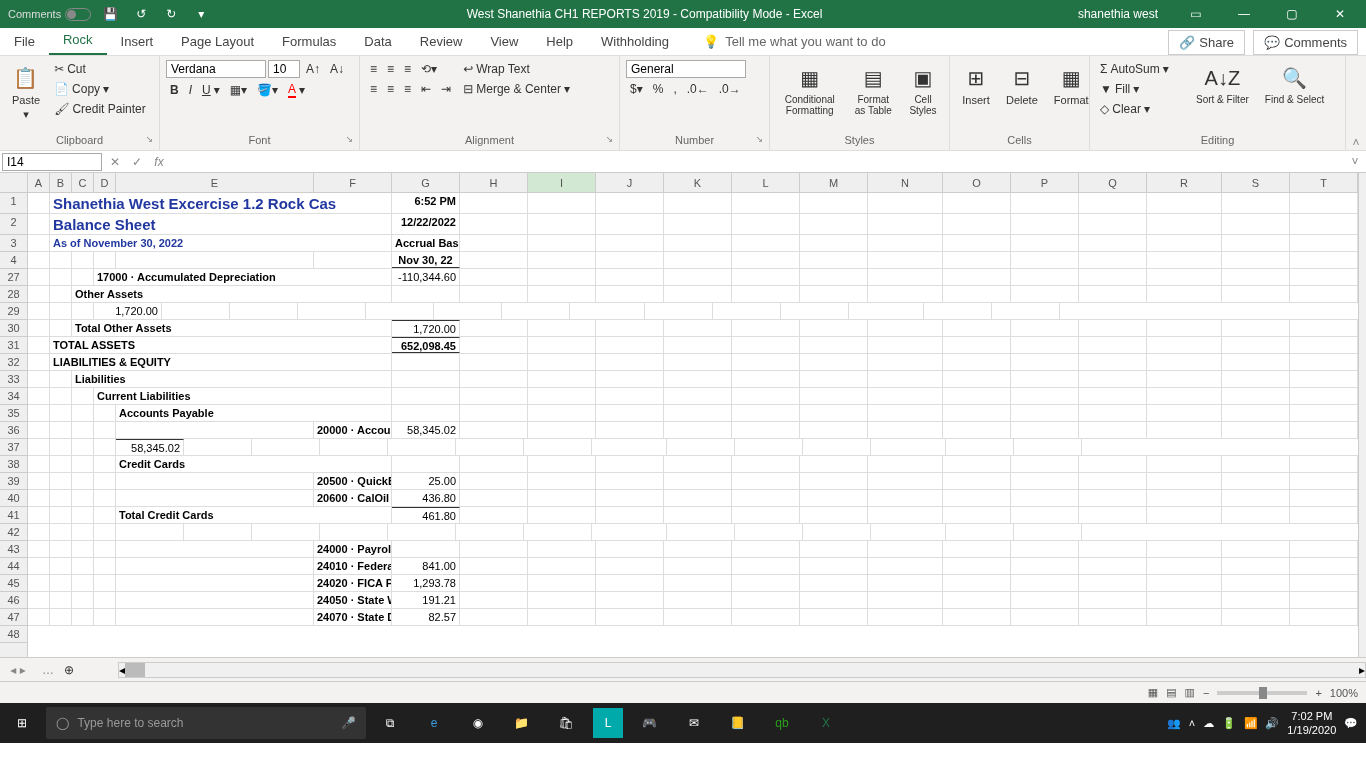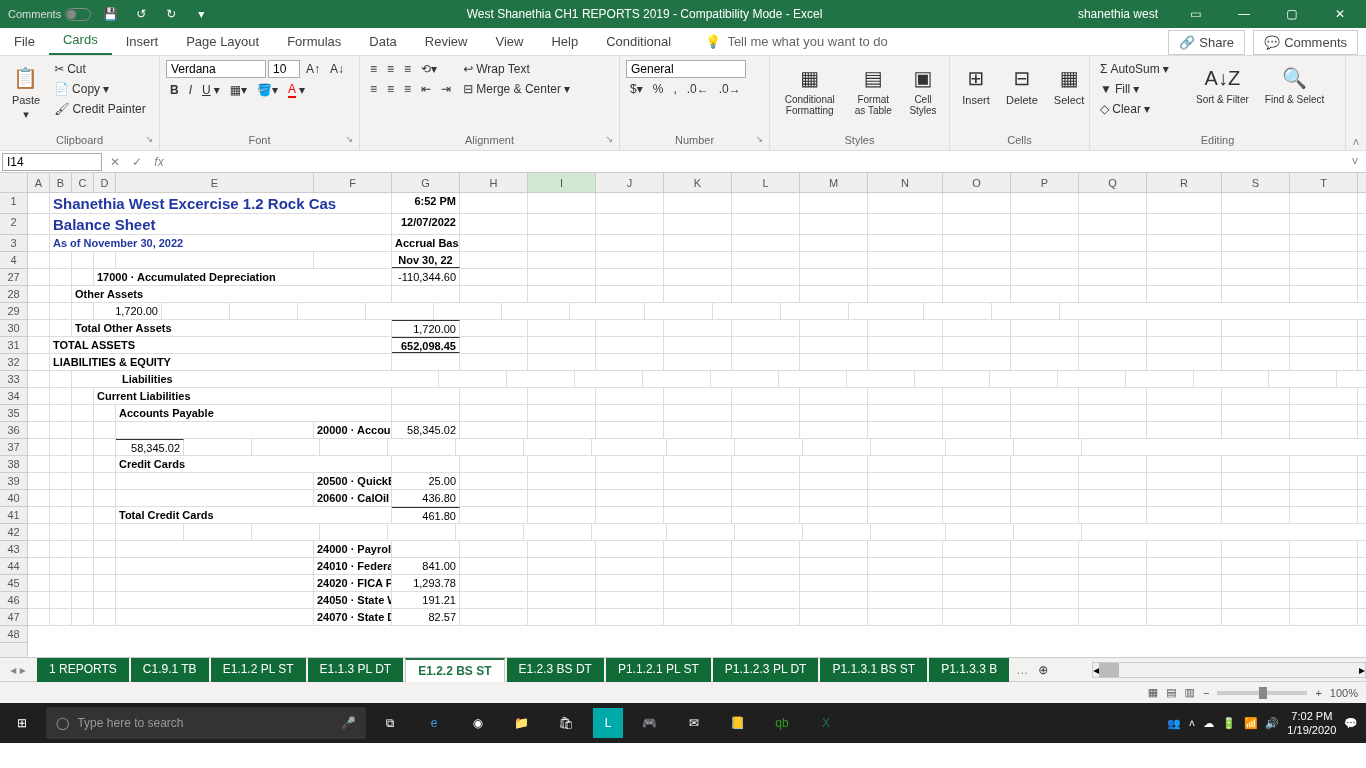--- a/index.html
+++ b/index.html
@@ -108,29 +108,29 @@
     <span style="margin-right:12px">shanethia west</span>
     <div class="win-btn">▭</div>
     <div class="win-btn">—</div>
     <div class="win-btn">▢</div>
     <div class="win-btn">✕</div>
   </div>
 </div>
 
 <div class="ribbontabs">
   <div class="ribbon-tab">File</div>
-  <div class="ribbon-tab active">Cards</div>
+  <div class="ribbon-tab active">Rock</div>
   <div class="ribbon-tab">Insert</div>
   <div class="ribbon-tab">Page Layout</div>
   <div class="ribbon-tab">Formulas</div>
   <div class="ribbon-tab">Data</div>
   <div class="ribbon-tab">Review</div>
   <div class="ribbon-tab">View</div>
   <div class="ribbon-tab">Help</div>
-  <div class="ribbon-tab">Conditional</div>
+  <div class="ribbon-tab">Withholding</div>
   <div class="ribbon-tell">
     <span>💡</span>
     <span>Tell me what you want to do</span>
   </div>
   <div class="ribbon-right">
     <div class="share-btn">
       <span>🔗</span>
       <span>Share</span>
     </div>
     <div class="comments-btn">
@@ -261,21 +261,21 @@
       <div class="rb-big">
           <span class="icon">⊞</span>
           <span>Insert</span>
         </div>
       <div class="rb-big">
           <span class="icon">⊟</span>
           <span>Delete</span>
         </div>
       <div class="rb-big">
           <span class="icon">▦</span>
-          <span>Select</span>
+          <span>Format</span>
         </div>
     </div>
     <div class="ribbon-group-label"><span>Cells</span></div>
   </div>
 
   <div class="ribbon-group" style="flex:1">
     <div class="ribbon-group-body">
       <div class="rb-col" style="width:90px">
         <div class="rb-btn"><span>Σ</span><span>AutoSum</span>▾</div>
         <div class="rb-btn"><span>▼</span><span>Fill</span>▾</div>
@@ -376,21 +376,21 @@
               <div class="cell" style="width: 68px;"></div>
               <div class="cell" style="width: 68px;"></div>
               <div class="cell" style="width: 68px;"></div>
               <div class="cell" style="width: 75px;"></div>
               <div class="cell" style="width: 68px;"></div>
               <div class="cell" style="width: 68px;"></div>
             </div>
             <div class="gr-row tall">
               <div class="cell" style="width: 22px;"></div>
               <div class="cell big" style="width: 342px;">Balance Sheet</div>
-              <div class="cell b r" style="width: 68px;">12/07/2022</div>
+              <div class="cell b r" style="width: 68px;">12/22/2022</div>
               <div class="cell" style="width: 68px;"></div>
               <div class="cell" style="width: 68px;"></div>
               <div class="cell" style="width: 68px;"></div>
               <div class="cell" style="width: 68px;"></div>
               <div class="cell" style="width: 68px;"></div>
               <div class="cell" style="width: 68px;"></div>
               <div class="cell" style="width: 75px;"></div>
               <div class="cell" style="width: 68px;"></div>
               <div class="cell" style="width: 68px;"></div>
               <div class="cell" style="width: 68px;"></div>
@@ -547,21 +547,21 @@
               <div class="cell" style="width: 68px;"></div>
               <div class="cell" style="width: 68px;"></div>
               <div class="cell" style="width: 68px;"></div>
               <div class="cell" style="width: 75px;"></div>
               <div class="cell" style="width: 68px;"></div>
               <div class="cell" style="width: 68px;"></div>
             </div>
             <div class="gr-row">
               <div class="cell" style="width: 22px;"></div>
               <div class="cell" style="width: 22px;"></div>
-              <div class="cell b" style="width: 320px; margin-left: 47px;">Liabilities</div>
+              <div class="cell b" style="width: 320px;">Liabilities</div>
               <div class="cell" style="width: 68px;"></div>
               <div class="cell" style="width: 68px;"></div>
               <div class="cell" style="width: 68px;"></div>
               <div class="cell" style="width: 68px;"></div>
               <div class="cell" style="width: 68px;"></div>
               <div class="cell" style="width: 68px;"></div>
               <div class="cell" style="width: 68px;"></div>
               <div class="cell" style="width: 75px;"></div>
               <div class="cell" style="width: 68px;"></div>
               <div class="cell" style="width: 68px;"></div>
@@ -872,32 +872,20 @@
           </div>
 
       </div>
     </div>
   </div>
   <div class="vscroll"></div>
 </div>
 
 <div class="sheettabs">
   <div class="st-nav">◂ ▸</div>
-  <div id="sheettabs" style="display:flex">
-      <div class="stab">1 REPORTS</div>
-      <div class="stab">C1.9.1 TB</div>
-      <div class="stab">E1.1.2 PL ST</div>
-      <div class="stab">E1.1.3 PL DT</div>
-      <div class="stab active">E1.2.2 BS ST</div>
-      <div class="stab">E1.2.3 BS DT</div>
-      <div class="stab">P1.1.2.1 PL ST</div>
-      <div class="stab">P1.1.2.3 PL DT</div>
-      <div class="stab">P1.1.3.1 BS ST</div>
-      <div class="stab">P1.1.3.3 B</div>
-    </div>
   <span style="padding:0 6px;color:#888">…</span>
   <span class="rb-btn">⊕</span>
   <div class="hscroll">
     <span>◂</span>
     <div class="thumb"></div>
     <span style="margin-left:auto">▸</span>
   </div>
 </div>
 
 <div class="statusbar">

